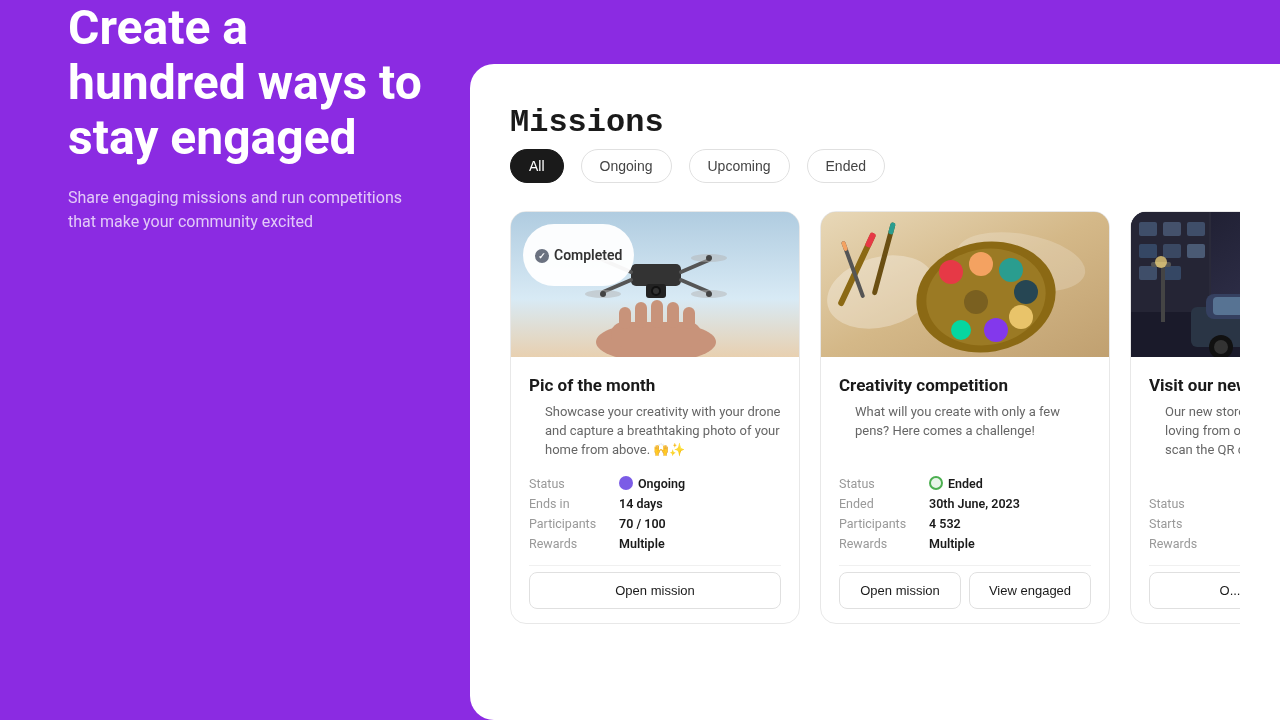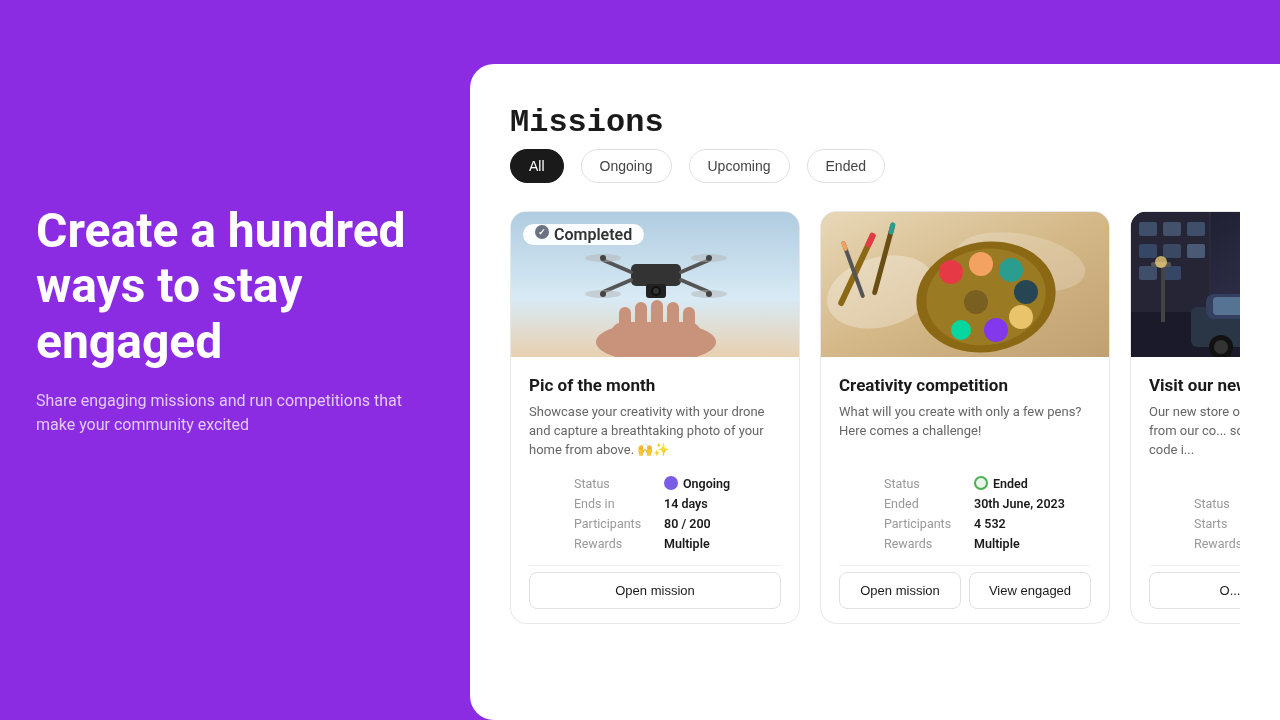--- a/index.html
+++ b/index.html
@@ -13,22 +13,22 @@
       background: #8B2BE2;
     }
 
     
     .left-panel {
       width: 470px;
       min-width: 470px;
       background: linear-gradient(135deg, #9B3DEA 0%, #7B1FD4 100%);
       display: flex;
       flex-direction: column;
-      justify-content: center;
-      padding: 0 48px 80px 36px;
+      justify-content: flex-start;
+      padding: 0 48px 80px 68px;
       position: relative;
     }
 
     .left-panel::before {
       content: '';
       position: absolute;
       top: 0; left: 0; right: 0; bottom: 0;
       background: #8B2BE2;
       z-index: 0;
     }
@@ -122,25 +122,25 @@
       overflow: hidden;
       background: #ccc;
     }
 
     .completed-badge {
       position: absolute;
       top: 12px;
       left: 12px;
       background: rgba(255,255,255,0.95);
       border-radius: 999px;
-      padding: 1px 12px;
-      display: flex;
-      align-items: flex-start;
+      padding: 23px 12px;
+      display: flex;
+      align-items: flex-end;
       gap: 5px;
-      font-size: 16px;
+      font-size: 14px;
       font-weight: 600;
       color: #333;
     }
 
     .completed-dot {
       width: 14px;
       height: 14px;
       border-radius: 50%;
       background: #6B7280;
       display: flex;
@@ -169,28 +169,28 @@
       color: #1a1a1a;
       margin-bottom: 8px;
     }
 
     .card-description {
       font-size: 13px;
       color: #666;
       line-height: 1.45;
       margin-bottom: 16px;
       flex: 1;
+      margin-left: 16px;
     }
 
     .card-meta {
       display: flex;
       flex-direction: column;
       gap: 5px;
       margin-bottom: 14px;
-      margin-left: 45px;
     }
 
     .meta-row {
       display: flex;
       align-items: center;
     }
 
     .meta-label {
       font-size: 12.5px;
       color: #999;
@@ -349,21 +349,21 @@
               <div class="status-dot-ongoing"></div>
               <span class="meta-value">Ongoing</span>
             </div>
           </div>
           <div class="meta-row">
             <span class="meta-label">Ends in</span>
             <span class="meta-value">14 days</span>
           </div>
           <div class="meta-row">
             <span class="meta-label">Participants</span>
-            <span class="meta-value">80 / 200</span>
+            <span class="meta-value">70 / 100</span>
           </div>
           <div class="meta-row">
             <span class="meta-label">Rewards</span>
             <span class="meta-value">Multiple</span>
           </div>
         </div>
         <div class="card-actions">
           <button class="btn-open">Open mission</button>
         </div>
       </div>

